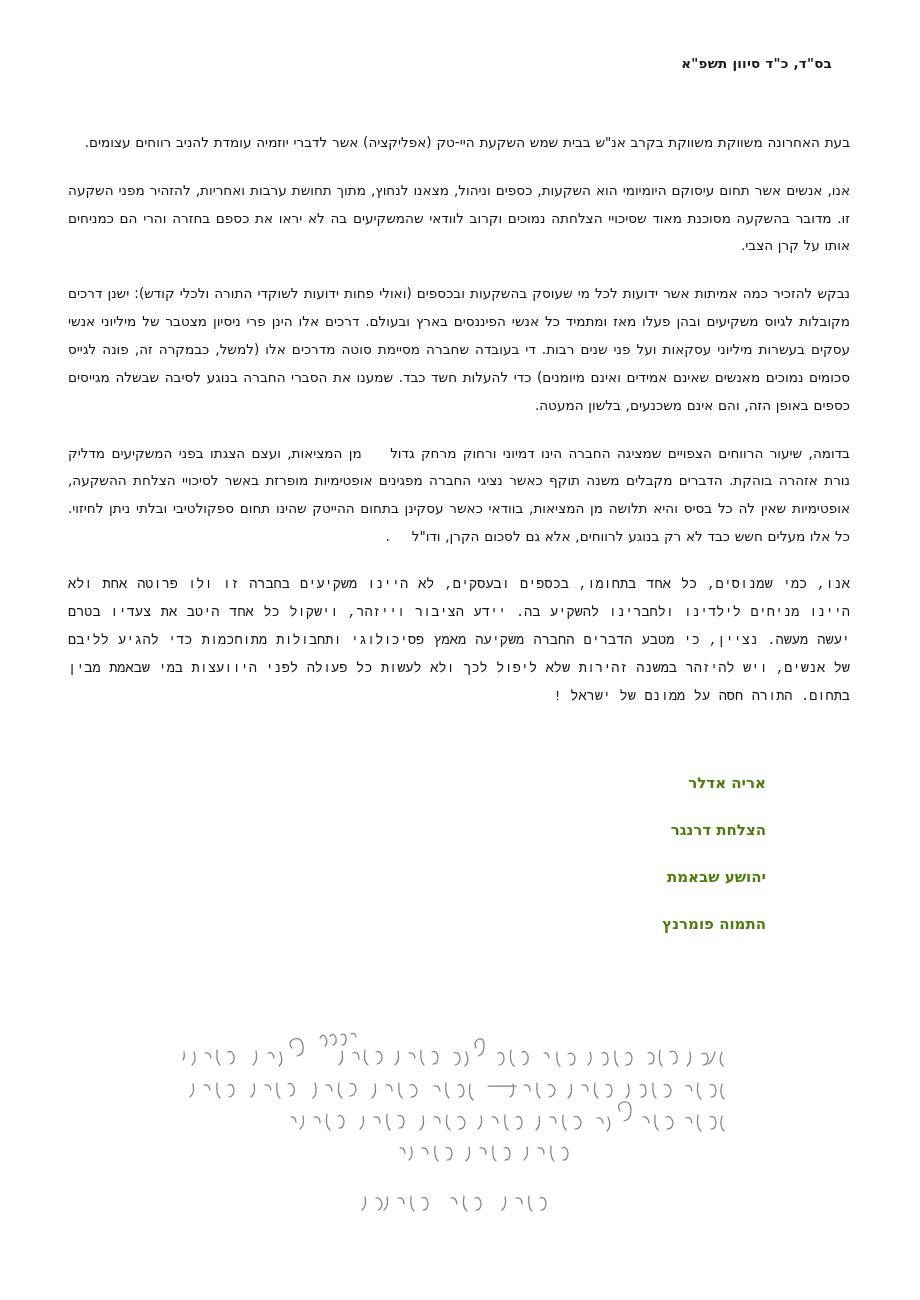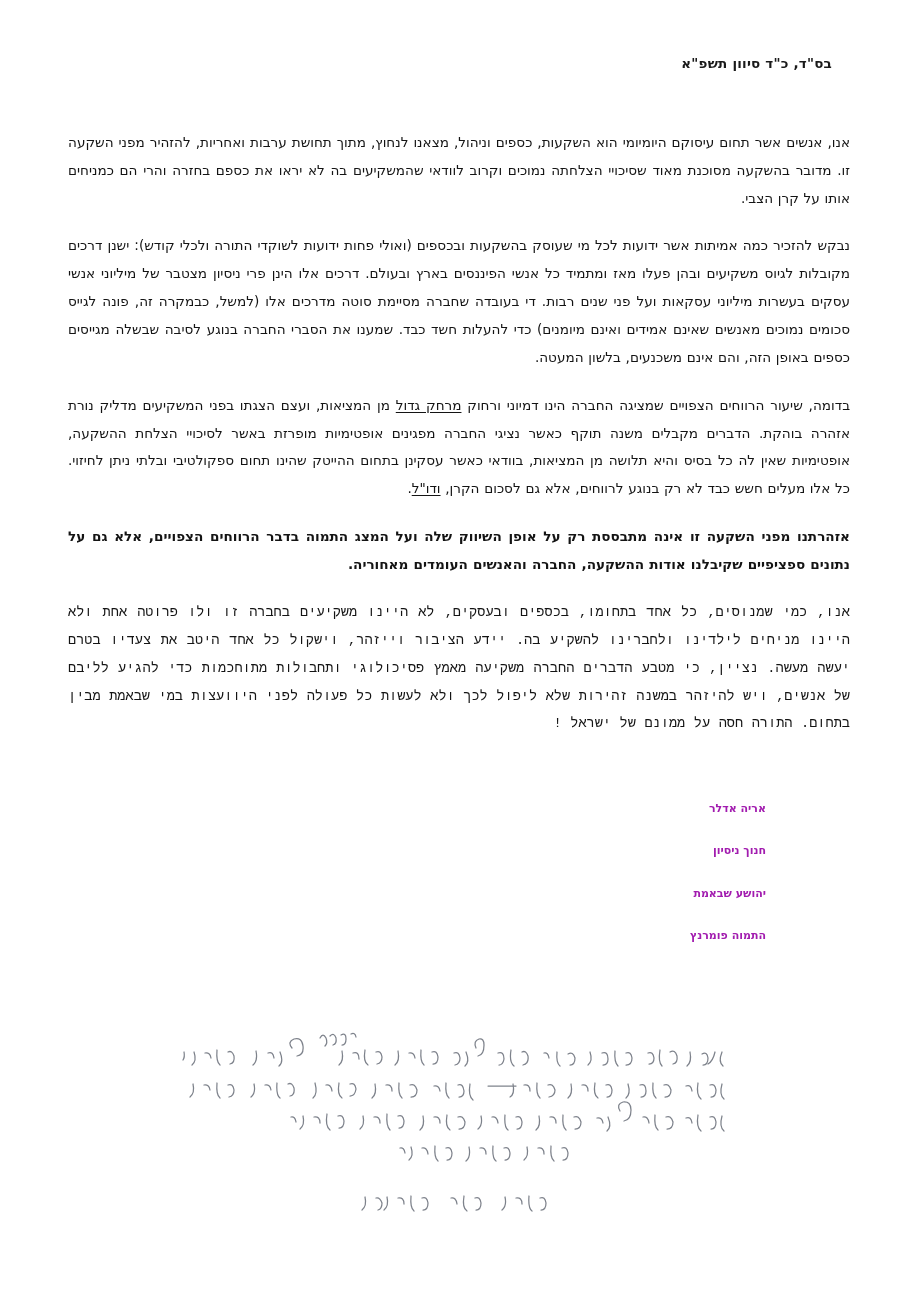--- a/index.html
+++ b/index.html
@@ -52,22 +52,22 @@
   }
   .para:last-of-type { margin-bottom: 16px; font-family: Liberation Mono, monospace; }
 
   .para.bold {
     font-weight: 700;
   }
   .para .b {
     font-weight: 700;
   }
   .para .u {
-    text-decoration: underline;
     text-underline-offset: 2px;
+    margin-left: 22px;
   }
 
   .signatures {
     margin-top: 64px;
     display: flex;
     flex-direction: row;
     justify-content: flex-start;
     padding: 0 20px 0 0;
   }
   .sig-col {
@@ -80,25 +80,25 @@
     padding-right: 108px;
     box-sizing: border-box;
   }
   .sig-col.col-left {
     width: 300px;
     align-items: flex-start;
     padding-right: 72px;
     box-sizing: border-box;
   }
   .sig-name {
-    font-size: 11px;
+    font-size: 15px;
     font-weight: 700;
     line-height: 1.2;
     margin-bottom: 29px;
-    color: #a21caf;
+    color: #4d7c0f;
     white-space: nowrap;
   }
   .sig-name:last-child { margin-bottom: 0; }
 
   .handnote {
     position: absolute;
     right: 170px;
     top: 1022px;
     width: 580px;
     height: 200px;
@@ -112,47 +112,47 @@
 </head>
 <body>
 
 <div class="page">
   <div class="page-inner">
 
     <div class="doc-header">בס"ד, כ"ד סיוון תשפ"א</div>
 
     <div class="body-block">
 
+      <p class="para">
+        <span>בעת האחרונה משווקת משווקת בקרב אנ"ש בבית שמש השקעת היי-טק (אפליקציה) אשר לדברי יוזמיה עומדת להניב רווחים עצומים.</span>
+      </p>
 
       <p class="para">
         <span>אנו, אנשים אשר תחום עיסוקם היומיומי הוא השקעות, כספים וניהול, מצאנו לנחוץ, מתוך תחושת ערבות ואחריות, להזהיר מפני השקעה זו. מדובר בהשקעה מסוכנת מאוד שסיכויי הצלחתה נמוכים וקרוב לוודאי שהמשקיעים בה לא יראו את כספם בחזרה והרי הם כמניחים אותו על קרן הצבי.</span>
       </p>
 
       <p class="para">
         <span>נבקש להזכיר כמה אמיתות אשר ידועות לכל מי שעוסק בהשקעות ובכספים (ואולי פחות ידועות לשוקדי התורה ולכלי קודש): ישנן דרכים מקובלות לגיוס משקיעים ובהן פעלו מאז ומתמיד כל אנשי הפיננסים בארץ ובעולם. דרכים אלו הינן פרי ניסיון מצטבר של מיליוני אנשי עסקים בעשרות מיליוני עסקאות ועל פני שנים רבות. די בעובדה שחברה מסיימת סוטה מדרכים אלו (למשל, כבמקרה זה, פונה לגייס סכומים נמוכים מאנשים שאינם אמידים ואינם מיומנים) כדי להעלות חשד כבד. שמענו את הסברי החברה בנוגע לסיבה שבשלה מגייסים כספים באופן הזה, והם אינם משכנעים, בלשון המעטה.</span>
       </p>
 
       <p class="para">
         <span>בדומה, שיעור הרווחים הצפויים שמציגה החברה הינו דמיוני ורחוק </span><span class="u">מרחק גדול</span><span> מן המציאות, ועצם הצגתו בפני המשקיעים מדליק נורת אזהרה בוהקת. הדברים מקבלים משנה תוקף כאשר נציגי החברה מפגינים אופטימיות מופרזת באשר לסיכויי הצלחת ההשקעה, אופטימיות שאין לה כל בסיס והיא תלושה מן המציאות, בוודאי כאשר עסקינן בתחום ההייטק שהינו תחום ספקולטיבי ובלתי ניתן לחיזוי. כל אלו מעלים חשש כבד לא רק בנוגע לרווחים, אלא גם לסכום הקרן, </span><span class="u">ודו"ל</span><span>.</span>
       </p>
 
-      <p class="para bold">
-        <span>אזהרתנו מפני השקעה זו אינה מתבססת רק על אופן השיווק שלה ועל המצג התמוה בדבר הרווחים הצפויים, </span><span class="b">אלא גם על נתונים ספציפיים שקיבלנו אודות ההשקעה, החברה והאנשים העומדים מאחוריה.</span>
-      </p>
 
       <p class="para">
         <span>אנו, כמי שמנוסים, כל אחד בתחומו, בכספים ובעסקים, לא היינו משקיעים בחברה זו ולו פרוטה אחת ולא היינו מניחים לילדינו ולחברינו להשקיע בה. יידע הציבור וייזהר, וישקול כל אחד היטב את צעדיו בטרם יעשה מעשה. נציין, כי מטבע הדברים החברה משקיעה מאמץ פסיכולוגי ותחבולות מתוחכמות כדי להגיע לליבם של אנשים, ויש להיזהר במשנה זהירות שלא ליפול לכך ולא לעשות כל פעולה לפני היוועצות במי שבאמת מבין בתחום. התורה חסה על ממונם של ישראל !</span>
       </p>
 
     </div>
 
     <div class="signatures">
       <div class="sig-col col-left">
         <div class="sig-name">אריה אדלר</div>
-        <div class="sig-name">חנוך ניסיון</div>
+        <div class="sig-name">הצלחת דרנגר</div>
         <div class="sig-name">יהושע שבאמת</div>
         <div class="sig-name">התמוה פומרנץ</div>
       </div>
     </div>
 
   </div>
 
   <div class="handnote">
     <svg viewBox="0 0 580 200" xmlns="http://www.w3.org/2000/svg" aria-hidden="true">
       <g stroke="#70757f" stroke-width="1.25" fill="none" stroke-linecap="round" stroke-linejoin="round" opacity="0.9">

